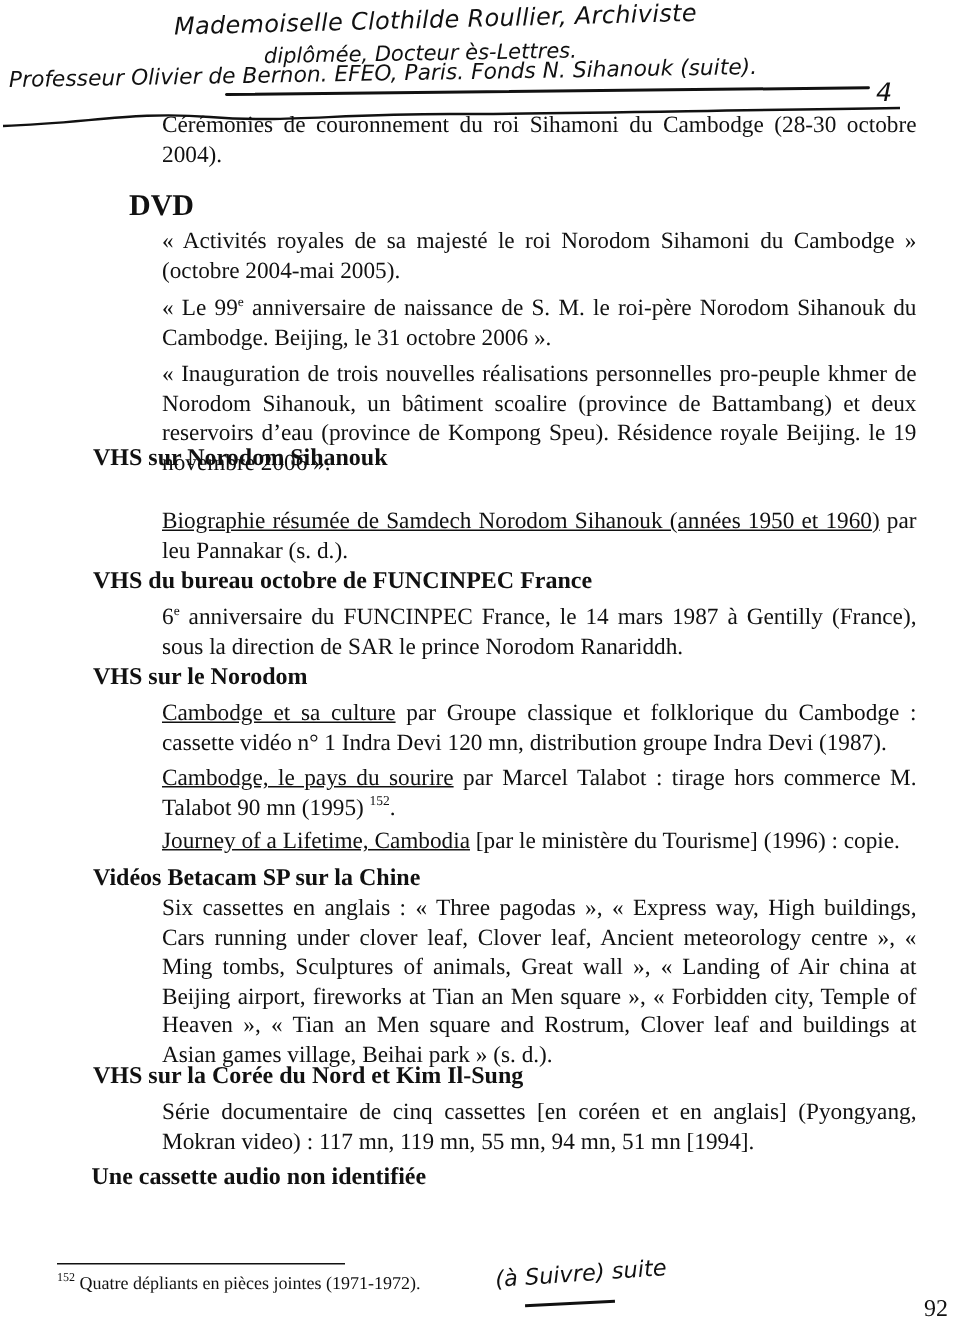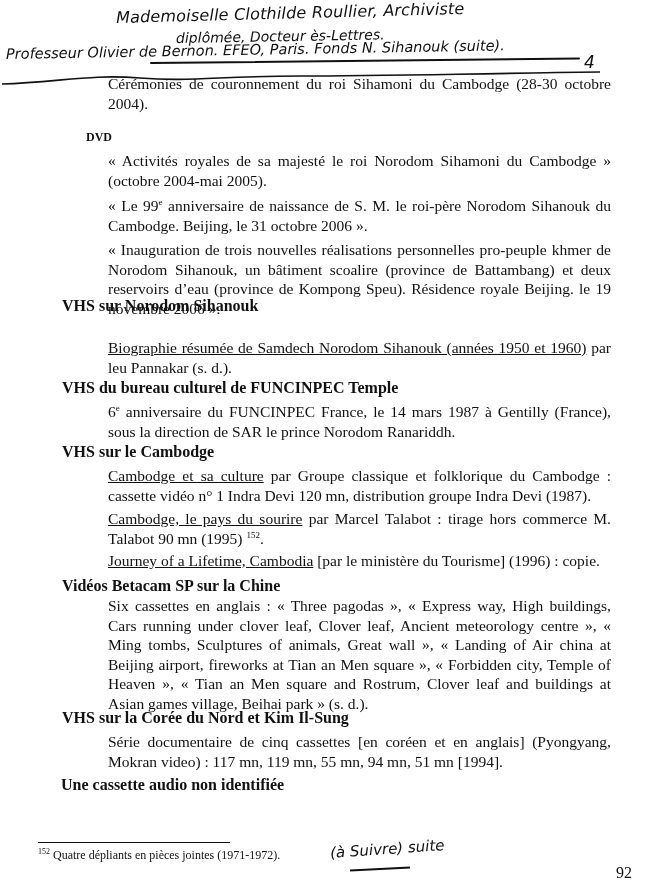--- a/index.html
+++ b/index.html
@@ -6,21 +6,21 @@
     body { width: 650px; height: 888px; position: relative; overflow: hidden; font-family: "Liberation Serif", "DejaVu Serif", serif; color: #111; }
     .hw { position: absolute; font-family: "DejaVu Sans", sans-serif; font-style: italic; color: #111; white-space: nowrap; }
     .hw1 { left: 116px; top: 8px; font-size: 16px; letter-spacing: 0.2px; transform: rotate(-1.5deg); transform-origin: left; }
     .hw2 { left: 176px; top: 30px; font-size: 14px; transform: rotate(-1deg); transform-origin: left; }
     .hw3 { left: 6px; top: 46px; font-size: 14.5px; transform: rotate(-1deg); transform-origin: left; }
     .hw-pagenum { left: 584px; top: 52px; font-size: 17px; }
     .rule-top { position: absolute; left: 0; top: 62px; width: 590px; height: 2px; background: #111; border-radius: 1px; transform: rotate(-0.6deg); transform-origin: left; }
     .wave { position: absolute; left: 0; top: 70px; }
     .p { position: absolute; font-size: 15.5px; line-height: 19.5px; text-align: justify; }
     .body { left: 108px; width: 503px; }
-    .h-dvd { left: 86px; font-weight: bold; font-size: 12px; }
+    .h-dvd { left: 86px; font-weight: bold; font-size: 20px; }
     .h2 { left: 62px; font-weight: bold; font-size: 16px; }
     .h1 { left: 36px; font-weight: bold; font-size: 16px; margin-left: 25px; }
     .u { text-decoration: underline; }
     sup { font-size: 9px; line-height: 0; vertical-align: super; }
     .fn-rule { position: absolute; left: 38px; top: 842px; width: 192px; height: 1px; background: #111; }
     .fn { position: absolute; left: 38px; top: 848px; font-size: 12px; }
     .fn sup { font-size: 8px; }
     .suivre { position: absolute; left: 330px; top: 840px; font-family: "DejaVu Sans", sans-serif; font-style: italic; font-size: 15px; white-space: nowrap; transform: rotate(-4deg); }
     .suivre-line { position: absolute; left: 350px; top: 868px; width: 60px; height: 1.5px; background: #111; transform: rotate(-3deg); }
     .pagenum { position: absolute; left: 616px; top: 864px; font-size: 16px; }
@@ -40,24 +40,24 @@
 <div class="p body" style="top:74px;">Cérémonies de couronnement du roi Sihamoni du Cambodge (28-30 octobre 2004).</div>
 
 <div class="p h-dvd" style="top:128px;">DVD</div>
 <div class="p body" style="top:151px;">« Activités royales de sa majesté le roi Norodom Sihamoni du Cambodge » (octobre 2004-mai 2005).</div>
 <div class="p body" style="top:196px;"><span>« Le 99</span><sup>e</sup><span> anniversaire de naissance de S. M. le roi-père Norodom Sihanouk du Cambodge. Beijing, le 31 octobre 2006 ».</span></div>
 <div class="p body" style="top:240px;">« Inauguration de trois nouvelles réalisations personnelles pro-peuple khmer de Norodom Sihanouk, un bâtiment scoalire (province de Battambang) et deux reservoirs d’eau (province de Kompong Speu). Résidence royale Beijing. le 19 novembre 2006 ».</div>
 
 <div class="p h2" style="top:296px;">VHS sur Norodom Sihanouk</div>
 <div class="p body" style="top:338px;"><span class="u">Biographie résumée de Samdech Norodom Sihanouk (années 1950 et 1960)</span><span> par leu Pannakar (s. d.).</span></div>
 
-<div class="p h2" style="top:378px;">VHS du bureau culturel de FUNCINPEC Temple</div>
+<div class="p h2" style="top:378px;">VHS du bureau octobre de FUNCINPEC France</div>
 <div class="p body" style="top:402px;"><span>6</span><sup>e</sup><span> anniversaire du FUNCINPEC France, le 14 mars 1987 à Gentilly (France), sous la direction de SAR le prince Norodom Ranariddh.</span></div>
 
-<div class="p h2" style="top:442px;">VHS sur le Cambodge</div>
+<div class="p h2" style="top:442px;">VHS sur le Norodom</div>
 <div class="p body" style="top:466px;"><span class="u">Cambodge et sa culture</span><span> par Groupe classique et folklorique du Cambodge : cassette vidéo n° 1 Indra Devi 120 mn, distribution groupe Indra Devi (1987).</span></div>
 <div class="p body" style="top:509px;"><span class="u">Cambodge, le pays du sourire</span><span> par Marcel Talabot : tirage hors commerce M. Talabot 90 mn (1995) </span><sup>152</sup><span>.</span></div>
 <div class="p body" style="top:551px;"><span class="u">Journey of a Lifetime, Cambodia</span><span> [par le ministère du Tourisme] (1996) : copie.</span></div>
 
 <div class="p h2" style="top:576px;">Vidéos Betacam SP sur la Chine</div>
 <div class="p body" style="top:596px;">Six cassettes en anglais : « Three pagodas », « Express way, High buildings, Cars running under clover leaf, Clover leaf, Ancient meteorology centre », « Ming tombs, Sculptures of animals, Great wall », « Landing of Air china at Beijing airport, fireworks at Tian an Men square », « Forbidden city, Temple of Heaven », « Tian an Men square and Rostrum, Clover leaf and buildings at Asian games village, Beihai park » (s. d.).</div>
 
 <div class="p h2" style="top:708px;">VHS sur la Corée du Nord et Kim Il-Sung</div>
 <div class="p body" style="top:732px;">Série documentaire de cinq cassettes [en coréen et en anglais] (Pyongyang, Mokran video) : 117 mn, 119 mn, 55 mn, 94 mn, 51 mn [1994].</div>
 

